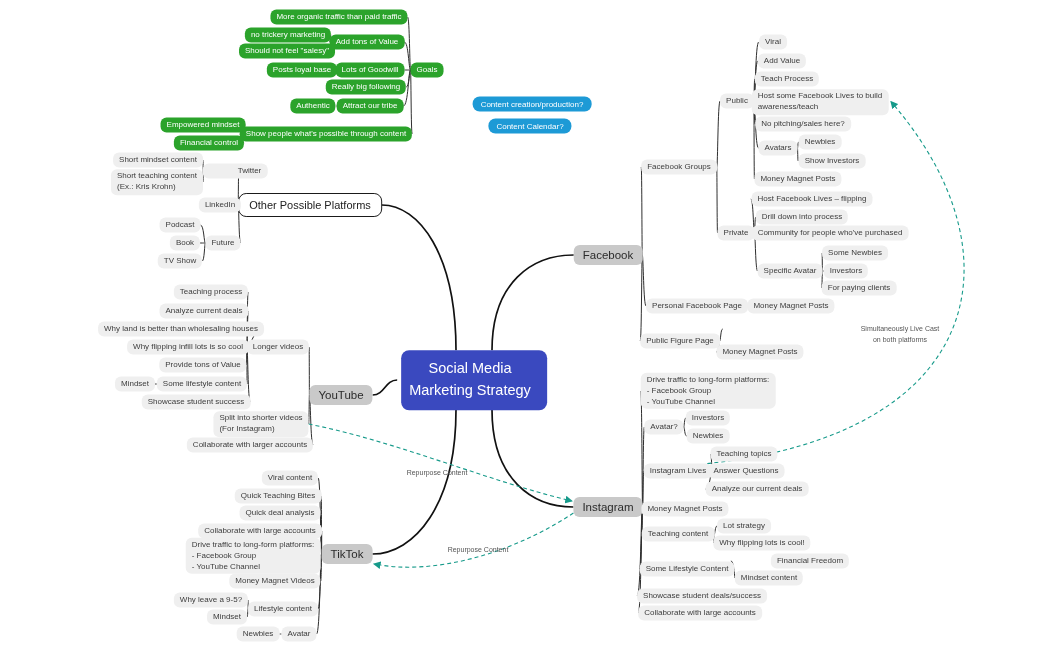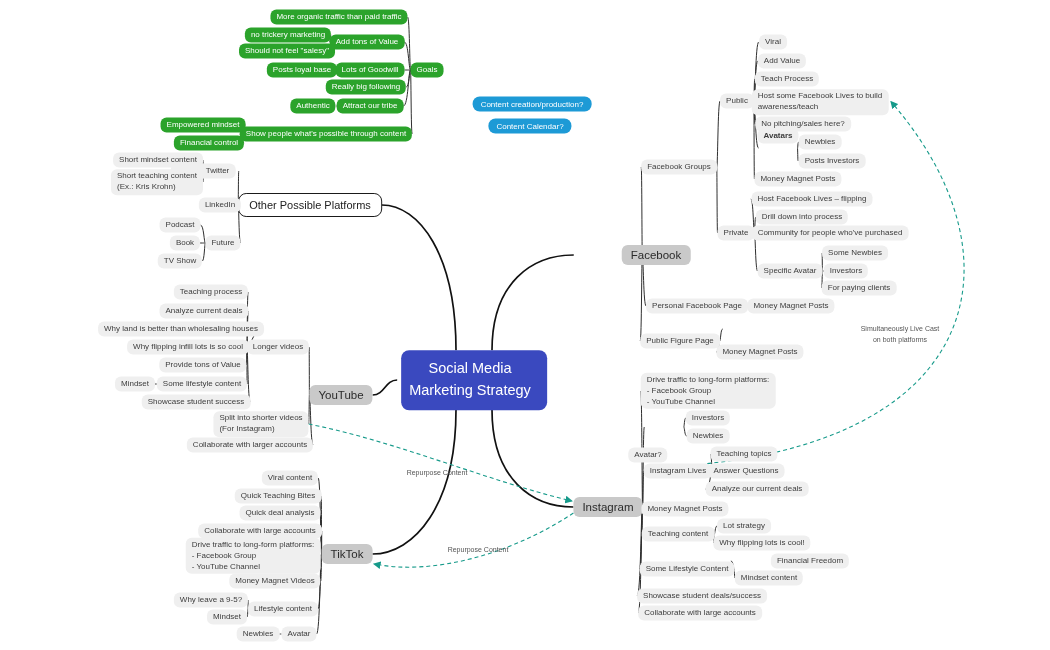--- a/index.html
+++ b/index.html
@@ -137,21 +137,21 @@
     <div class="node green" style="left: 302px; top: 70px;">Posts loyal base</div>
     <div class="node green" style="left: 366px; top: 87px;">Really big following</div>
     <div class="node green" style="left: 370px; top: 106px;">Attract our tribe</div>
     <div class="node green" style="left: 313px; top: 106px;">Authentic</div>
     <div class="node green" style="left: 326px; top: 134px;">Show people what's possible through content</div>
     <div class="node green" style="left: 203px; top: 125px;">Empowered mindset</div>
     <div class="node green" style="left: 209px; top: 143px;">Financial control</div>
     <div class="node blue" style="left: 532px; top: 104px;">Content creation/production?</div>
     <div class="node blue" style="left: 530px; top: 126px;">Content Calendar?</div>
     <div class="node outline" style="left: 310px; top: 205px;">Other Possible Platforms</div>
-    <div class="node leaf" style="left: 203px; top: 171px; padding-left: 35px;">Twitter</div>
+    <div class="node leaf" style="left: 235px; top: 171px; padding-left: 35px;">Twitter</div>
     <div class="node leaf" style="left: 158px; top: 160px;">Short mindset content</div>
     <div class="node leaf" style="left: 157px; top: 182px;">Short teaching content
 (Ex.: Kris Krohn)</div>
     <div class="node leaf" style="left: 220px; top: 205px;">LinkedIn</div>
     <div class="node leaf" style="left: 223px; top: 243px;">Future</div>
     <div class="node leaf" style="left: 180px; top: 225px;">Podcast</div>
     <div class="node leaf" style="left: 185px; top: 243px;">Book</div>
     <div class="node leaf" style="left: 180px; top: 261px;">TV Show</div>
     <div class="node platform" style="left: 341px; top: 395px;">YouTube</div>
     <div class="node leaf" style="left: 278px; top: 347px;">Longer videos</div>
@@ -173,50 +173,50 @@
     <div class="node leaf" style="left: 260px; top: 531px;">Collaborate with large accounts</div>
     <div class="node leaf" style="left: 253px; top: 556px;">Drive traffic to long-form platforms:
  - Facebook Group
  - YouTube Channel</div>
     <div class="node leaf" style="left: 275px; top: 581px;">Money Magnet Videos</div>
     <div class="node leaf" style="left: 283px; top: 609px;">Lifestyle content</div>
     <div class="node leaf" style="left: 211px; top: 600px;">Why leave a 9-5?</div>
     <div class="node leaf" style="left: 227px; top: 617px;">Mindset</div>
     <div class="node leaf" style="left: 299px; top: 634px;">Avatar</div>
     <div class="node leaf" style="left: 258px; top: 634px;">Newbies</div>
-    <div class="node platform" style="left: 608px; top: 255px; margin-left: 48px;">Facebook</div>
+    <div class="node platform" style="left: 608px; top: 255px;">Facebook</div>
     <div class="node leaf" style="left: 679px; top: 167px;">Facebook Groups</div>
     <div class="node leaf" style="left: 737px; top: 101px;">Public</div>
     <div class="node leaf" style="left: 773px; top: 42px;">Viral</div>
     <div class="node leaf" style="left: 782px; top: 61px;">Add Value</div>
     <div class="node leaf" style="left: 787px; top: 79px;">Teach Process</div>
     <div class="node leaf" style="left: 820px; top: 102px;">Host some Facebook Lives to build
 awareness/teach</div>
     <div class="node leaf" style="left: 803px; top: 124px;">No pitching/sales here?</div>
-    <div class="node leaf" style="left: 778px; top: 136px; font-weight: bold;">Avatars</div>
+    <div class="node leaf" style="left: 778px; top: 148px;">Avatars</div>
     <div class="node leaf" style="left: 820px; top: 142px;">Newbies</div>
-    <div class="node leaf" style="left: 832px; top: 161px;">Posts Investors</div>
+    <div class="node leaf" style="left: 832px; top: 161px;">Show Investors</div>
     <div class="node leaf" style="left: 798px; top: 179px;">Money Magnet Posts</div>
     <div class="node leaf" style="left: 736px; top: 233px;">Private</div>
     <div class="node leaf" style="left: 812px; top: 199px;">Host Facebook Lives – flipping</div>
     <div class="node leaf" style="left: 802px; top: 217px;">Drill down into process</div>
     <div class="node leaf" style="left: 830px; top: 233px;">Community for people who've purchased</div>
     <div class="node leaf" style="left: 790px; top: 271px;">Specific Avatar</div>
     <div class="node leaf" style="left: 855px; top: 253px;">Some Newbies</div>
     <div class="node leaf" style="left: 846px; top: 271px;">Investors</div>
     <div class="node leaf" style="left: 859px; top: 288px;">For paying clients</div>
     <div class="node leaf" style="left: 697px; top: 306px;">Personal Facebook Page</div>
     <div class="node leaf" style="left: 791px; top: 306px;">Money Magnet Posts</div>
     <div class="node leaf" style="left: 680px; top: 341px;">Public Figure Page</div>
     <div class="node leaf" style="left: 760px; top: 352px;">Money Magnet Posts</div>
     <div class="node platform" style="left: 608px; top: 507px;">Instagram</div>
     <div class="node leaf" style="left: 708px; top: 391px;">Drive traffic to long-form platforms:
  - Facebook Group
  - YouTube Channel</div>
-    <div class="node leaf" style="left: 648px; top: 427px; margin-top: 28px;">Avatar?</div>
+    <div class="node leaf" style="left: 664px; top: 427px;">Avatar?</div>
     <div class="node leaf" style="left: 708px; top: 418px;">Investors</div>
     <div class="node leaf" style="left: 708px; top: 436px;">Newbies</div>
     <div class="node leaf" style="left: 678px; top: 471px;">Instagram Lives</div>
     <div class="node leaf" style="left: 744px; top: 454px;">Teaching topics</div>
     <div class="node leaf" style="left: 746px; top: 471px;">Answer Questions</div>
     <div class="node leaf" style="left: 757px; top: 489px;">Analyze our current deals</div>
     <div class="node leaf" style="left: 685px; top: 509px;">Money Magnet Posts</div>
     <div class="node leaf" style="left: 678px; top: 534px;">Teaching content</div>
     <div class="node leaf" style="left: 744px; top: 526px;">Lot strategy</div>
     <div class="node leaf" style="left: 762px; top: 543px;">Why flipping lots is cool!</div>

